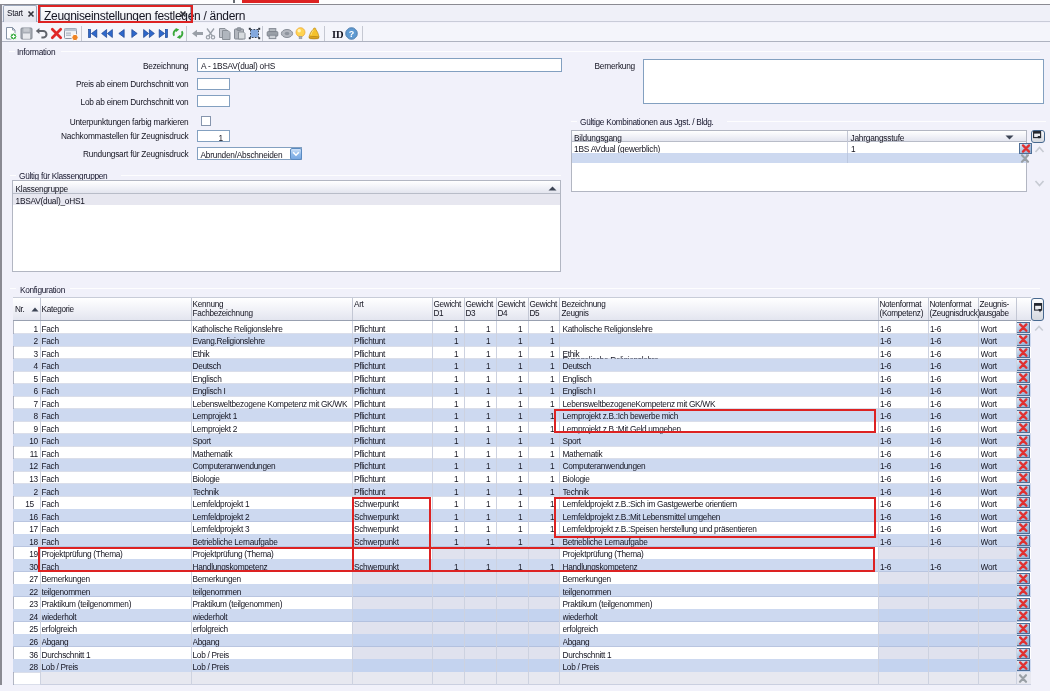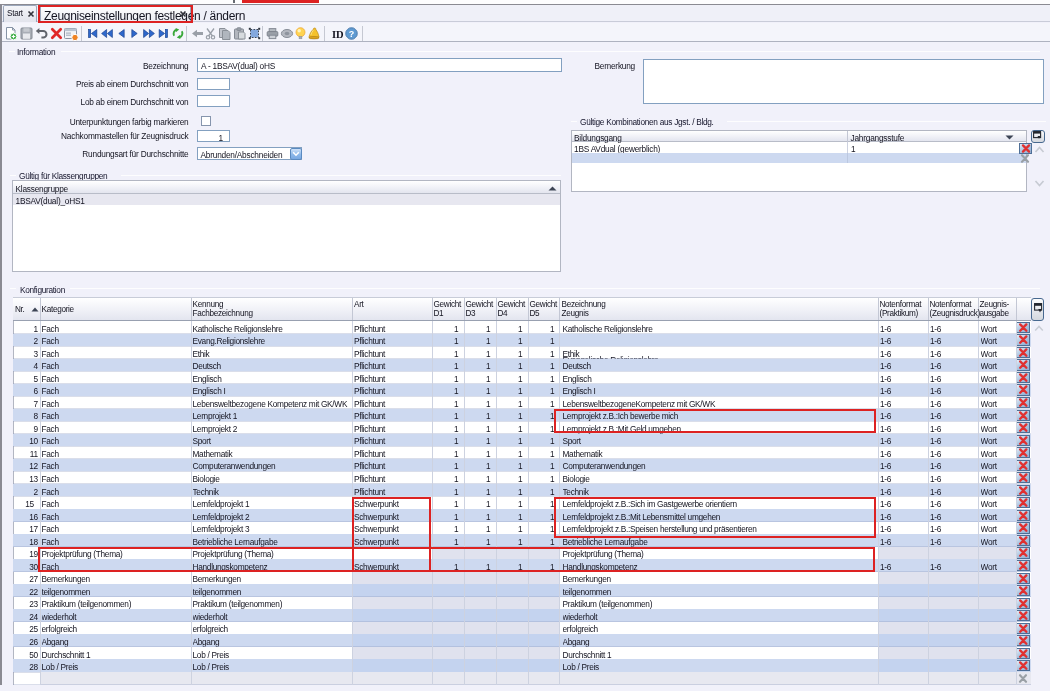--- a/index.html
+++ b/index.html
@@ -150,21 +150,21 @@
 <div class="a" style="left:201px;top:60.5px;white-space:nowrap;">A - 1BSAV(dual) oHS</div>
 <div class="lbl" style="right:861.5px;top:78.5px;">Preis ab einem Durchschnitt von</div>
 <div class="fld" style="left:197px;top:77.5px;width:33px;height:12px;"></div>
 <div class="lbl" style="right:861.5px;top:96.5px;">Lob ab einem Durchschnitt von</div>
 <div class="fld" style="left:197px;top:95px;width:33px;height:12px;"></div>
 <div class="lbl" style="right:861.5px;top:116.5px;">Unterpunktungen farbig markieren</div>
 <div class="a" style="left:200.5px;top:116px;width:10px;height:10px;background:#fff;border:1px solid #8695ad;"></div>
 <div class="lbl" style="right:861.5px;top:131px;">Nachkommastellen für Zeugnisdruck</div>
 <div class="fld" style="left:197px;top:129.5px;width:33px;height:12px;"></div>
 <div class="a" style="left:197px;top:132.5px;width:26px;text-align:right;">1</div>
-<div class="lbl" style="right:861.5px;top:149px;">Rundungsart für Durchschnitte</div>
+<div class="lbl" style="right:861.5px;top:149px;">Rundungsart für Zeugnisdruck</div>
 <div class="fld" style="left:197px;top:147px;width:105px;height:13px;"></div>
 <div class="a" style="left:200.5px;top:149.5px;white-space:nowrap;">Abrunden/Abschneiden</div>
 <div class="a" style="left:290px;top:147.5px;width:11.5px;height:12px;background:linear-gradient(#cfe2f8,#8db8ea 55%,#79a9e2);border:1px solid #5a8ac0;border-radius:2px;"></div>
 <svg class="a" style="left:292px;top:151px;" width="8" height="6" viewBox="0 0 8 6">
     <path d="M1.2 1.2 L4 4.2 L6.8 1.2" fill="none" stroke="#fff" stroke-width="1.5"></path>
   </svg>
 <div class="lbl" style="right:415px;top:60.5px;">Bemerkung</div>
 <div class="fld" style="left:643px;top:59px;width:401px;height:45px;"></div>
 <div class="grp" style="left:571px;top:120.5px;width:6px;"></div>
 <div class="glab" style="left:580px;top:117px;">Gültige Kombinationen aus Jgst. / Bldg.</div>
@@ -241,21 +241,21 @@
 <div class="a" style="left:433.5px;top:309px;white-space:nowrap;font-size:8.2px;letter-spacing:-0.3px;">D1</div>
 <div class="a" style="left:465.5px;top:299.5px;white-space:nowrap;font-size:8.2px;letter-spacing:-0.3px;">Gewicht</div>
 <div class="a" style="left:465.5px;top:309px;white-space:nowrap;font-size:8.2px;letter-spacing:-0.3px;">D3</div>
 <div class="a" style="left:497.5px;top:299.5px;white-space:nowrap;font-size:8.2px;letter-spacing:-0.3px;">Gewicht</div>
 <div class="a" style="left:497.5px;top:309px;white-space:nowrap;font-size:8.2px;letter-spacing:-0.3px;">D4</div>
 <div class="a" style="left:529.5px;top:299.5px;white-space:nowrap;font-size:8.2px;letter-spacing:-0.3px;">Gewicht</div>
 <div class="a" style="left:529.5px;top:309px;white-space:nowrap;font-size:8.2px;letter-spacing:-0.3px;">D5</div>
 <div class="a" style="left:561.5px;top:299.5px;white-space:nowrap;font-size:8.2px;letter-spacing:-0.3px;">Bezeichnung</div>
 <div class="a" style="left:561.5px;top:309px;white-space:nowrap;font-size:8.2px;letter-spacing:-0.3px;">Zeugnis</div>
 <div class="a" style="left:879.5px;top:299.5px;white-space:nowrap;font-size:8.2px;letter-spacing:-0.3px;">Notenformat</div>
-<div class="a" style="left:879.5px;top:309px;white-space:nowrap;font-size:8.2px;letter-spacing:-0.3px;">(Praktikum)</div>
+<div class="a" style="left:879.5px;top:309px;white-space:nowrap;font-size:8.2px;letter-spacing:-0.3px;">(Kompetenz)</div>
 <div class="a" style="left:929.5px;top:299.5px;white-space:nowrap;font-size:8.2px;letter-spacing:-0.3px;">Notenformat</div>
 <div class="a" style="left:929.5px;top:309px;white-space:nowrap;font-size:8.2px;letter-spacing:-0.3px;">(Zeugnisdruck)</div>
 <div class="a" style="left:979.5px;top:299.5px;white-space:nowrap;font-size:8.2px;letter-spacing:-0.3px;">Zeugnis-</div>
 <div class="a" style="left:979.5px;top:309px;white-space:nowrap;font-size:8.2px;letter-spacing:-0.3px;">ausgabe</div>
 <div class="rnum" style="left:14px;top:323.6px;width:24px;">1</div>
 <div class="cell" style="left:41.5px;top:323.6px;width:148px;">Fach</div>
 <div class="cell" style="left:192.5px;top:323.6px;width:158px;">Katholische Religionslehre</div>
 <div class="cell" style="left:354px;top:323.6px;width:77px;">Pflichtunt</div>
 <div class="rnum" style="left:438.5px;top:323.6px;width:20px;">1</div>
 <div class="rnum" style="left:470.5px;top:323.6px;width:20px;">1</div>
@@ -661,21 +661,21 @@
 <div class="cell" style="left:41.5px;top:637px;width:148px;">Abgang</div>
 <div class="cell" style="left:192.5px;top:637px;width:158px;">Abgang</div>
 <div class="cell" style="left:562.5px;top:637px;width:314px;">Abgang</div>
 <div class="a" style="left:13px;top:646.436px;width:1018px;height:1px;background:rgba(150,160,195,0.35);"></div>
 <div class="a" style="left:1016px;top:635.2px;width:13.5px;height:11.2px;background:linear-gradient(150deg,#e2edfa,#a9c2de 55%,#8fb0d4);border:1px solid #4f6f97;"></div>
 <svg class="a" style="left:1017.5px;top:636.2px;" width="10.5" height="9.2" viewBox="0 0 10 9">
     <path d="M2 1.4 L8 7.6 M8 1.4 L2 7.6" stroke="#e03030" stroke-width="2.3" stroke-linecap="round"></path>
   </svg>
 <div class="a" style="left:352px;top:646.936px;width:207px;height:12.536px;background:#e0e2ee;"></div>
 <div class="a" style="left:877.5px;top:646.936px;width:138px;height:12.536px;background:#e0e2ee;"></div>
-<div class="rnum" style="left:14px;top:649.536px;width:24px;">50</div>
+<div class="rnum" style="left:14px;top:649.536px;width:24px;">36</div>
 <div class="cell" style="left:41.5px;top:649.536px;width:148px;">Durchschnitt 1</div>
 <div class="cell" style="left:192.5px;top:649.536px;width:158px;">Lob / Preis</div>
 <div class="cell" style="left:562.5px;top:649.536px;width:314px;">Durchschnitt 1</div>
 <div class="a" style="left:13px;top:658.972px;width:1018px;height:1px;background:rgba(150,160,195,0.35);"></div>
 <div class="a" style="left:1016px;top:647.736px;width:13.5px;height:11.2px;background:linear-gradient(150deg,#e2edfa,#a9c2de 55%,#8fb0d4);border:1px solid #4f6f97;"></div>
 <svg class="a" style="left:1017.5px;top:648.736px;" width="10.5" height="9.2" viewBox="0 0 10 9">
     <path d="M2 1.4 L8 7.6 M8 1.4 L2 7.6" stroke="#e03030" stroke-width="2.3" stroke-linecap="round"></path>
   </svg>
 <div class="a" style="left:13px;top:659.472px;width:1018px;height:12.536px;background:#cdd9f0;"></div>
 <div class="a" style="left:352px;top:659.472px;width:207px;height:12.536px;background:#c4d3ef;"></div>

